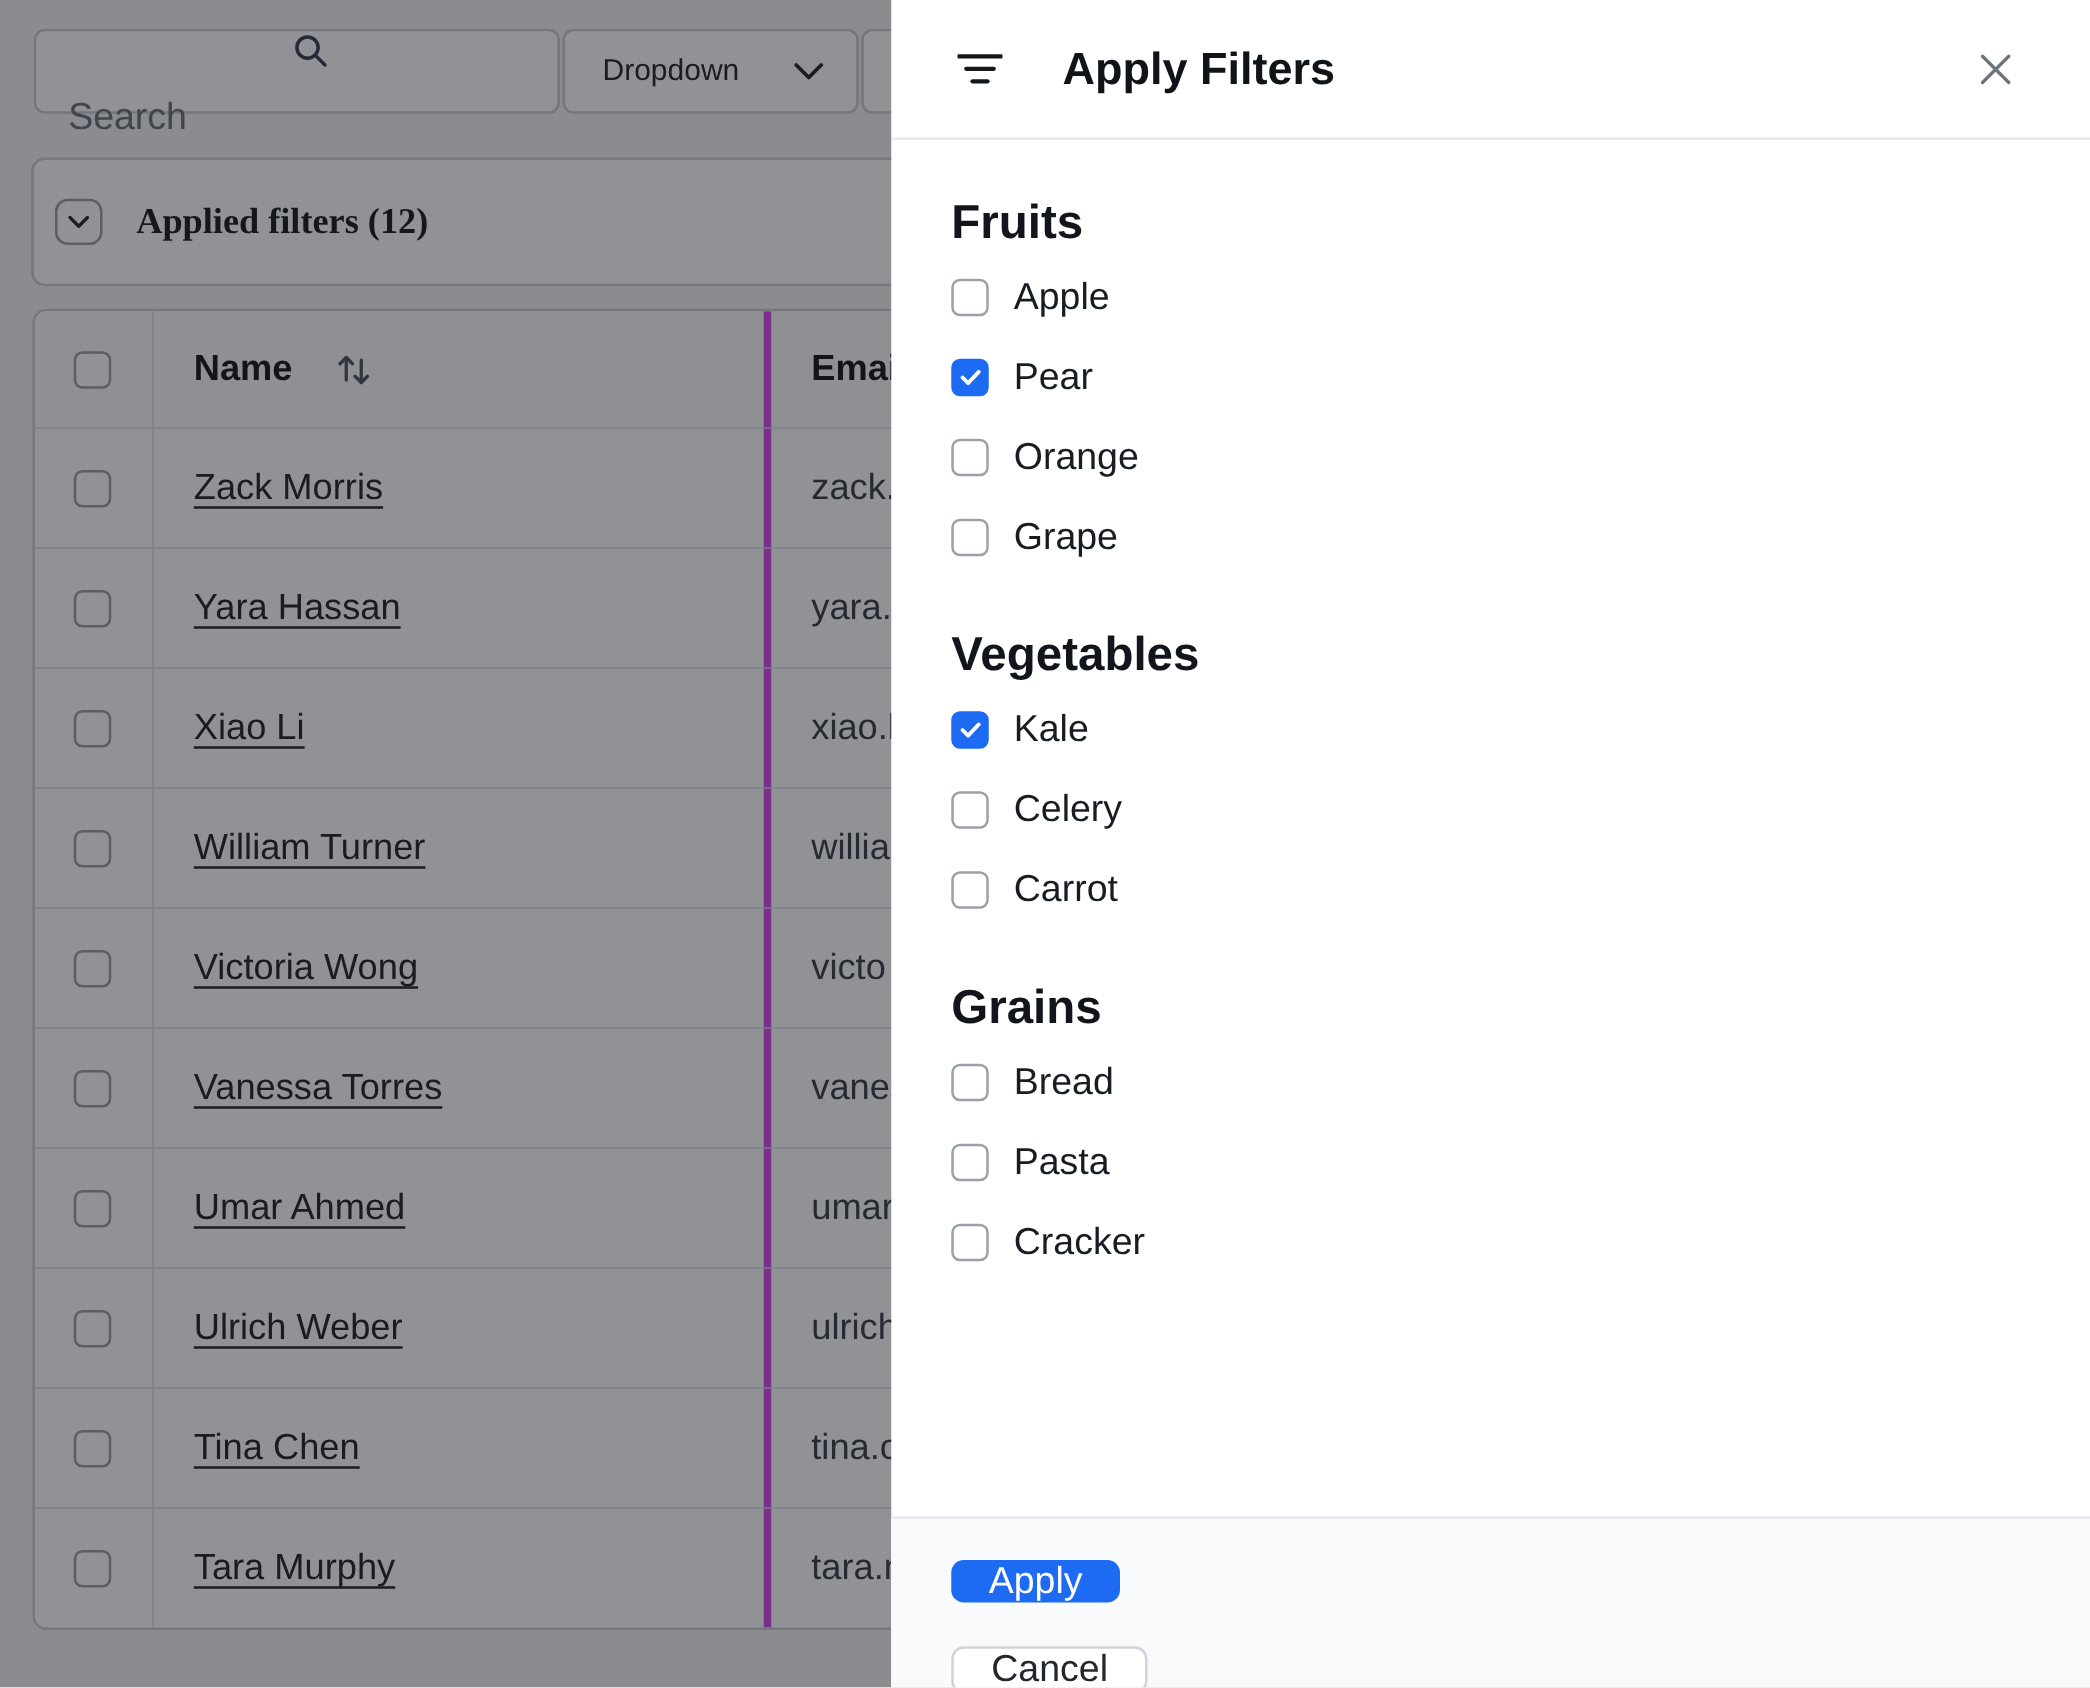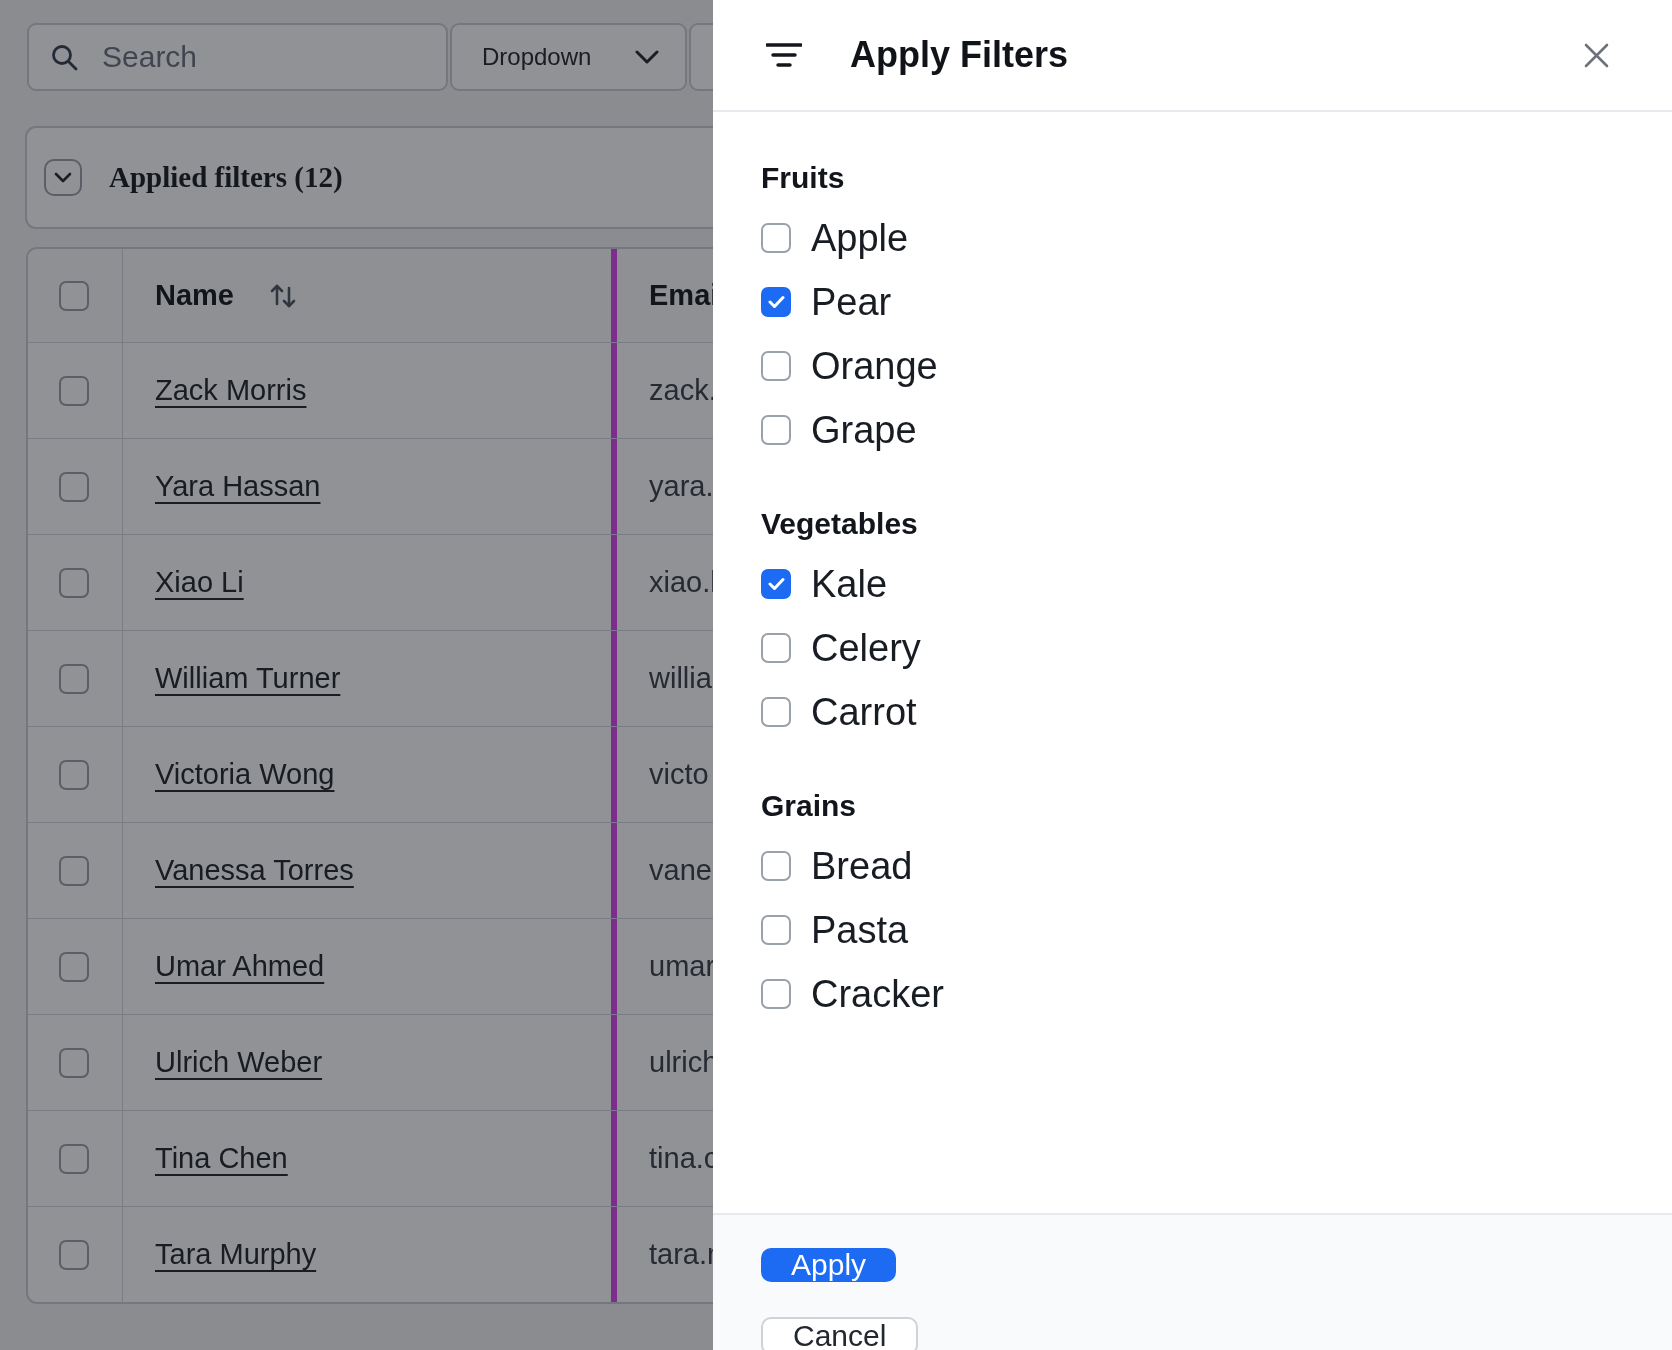--- a/index.html
+++ b/index.html
@@ -9,21 +9,21 @@
     font-family:"Liberation Sans",sans-serif;
     color:#15181d;
   }
   
   .left-app{position:absolute;inset:0;z-index:0;}
   .toolbar-box{
     position:absolute;top:23px;height:68px;background:#ffffff;
     border:2px solid #c9cdd3;border-radius:9px;box-sizing:border-box;
     display:flex;align-items:center;
   }
-  .search-box{left:27px;width:421px;padding:0 0 0 20px;gap:21px;}
+  .search-box{left:27px;width:421px;padding:0 0 0 20px;gap:21px;flex-direction:column;}
   .search-box input{
     border:none;outline:none;background:transparent;flex:1;
     font:30px "Liberation Sans",sans-serif;color:#3f4650;min-width:0;
   }
   .search-box input::placeholder{color:#6b7280;}
   .dropdown-btn{left:450px;width:237px;justify-content:space-between;padding:0 26px 0 30px;cursor:pointer;}
   .dropdown-btn .lbl{font-size:24px;color:#23272e;}
   .cut-btn{left:689px;width:110px;}
   .applied-bar{
     position:absolute;left:25px;top:126px;width:1215px;height:103px;
@@ -62,24 +62,24 @@
     position:absolute;left:713px;top:0;width:959px;height:1350px;background:#ffffff;z-index:10;
     box-sizing:border-box;
   }
   .panel-header{
     height:112px;border-bottom:2px solid #e7e9ee;box-sizing:border-box;
     display:flex;align-items:center;padding:0 54px 0 53px;
   }
   .panel-title{font-size:36px;font-weight:700;color:#101419;margin-left:48px;flex:1;}
   .close-btn{width:44px;height:44px;display:flex;align-items:center;justify-content:center;cursor:pointer;flex:none;}
   .panel-body{padding:44px 48px 0 48px;}
-  .section-title{font-size:30px;font-weight:700;color:#12161c;line-height:44px;margin:0 0 6px 0;}
+  .section-title{font-size:38px;font-weight:700;color:#12161c;line-height:44px;margin:0 0 6px 0;}
   .section + .section{margin-top:40px;}
   .opt-row{height:64px;display:flex;align-items:center;gap:20px;cursor:pointer;}
-  .opt-label{font-size:38px;color:#181c23;}
+  .opt-label{font-size:30px;color:#181c23;}
   .panel-footer{
     position:absolute;left:0;bottom:0;width:100%;height:137px;box-sizing:border-box;
     background:#f9fafb;border-top:2px solid #e7e9ee;
     display:flex;align-items:flex-start;padding:33px 0 0 48px;gap:35px;flex-direction:column;
   }
   .btn{
     height:70px;border-radius:10px;font-family:"Liberation Sans",sans-serif;
     font-size:30px;display:inline-flex;align-items:center;justify-content:center;
     box-sizing:border-box;cursor:pointer;border:none;
   }

